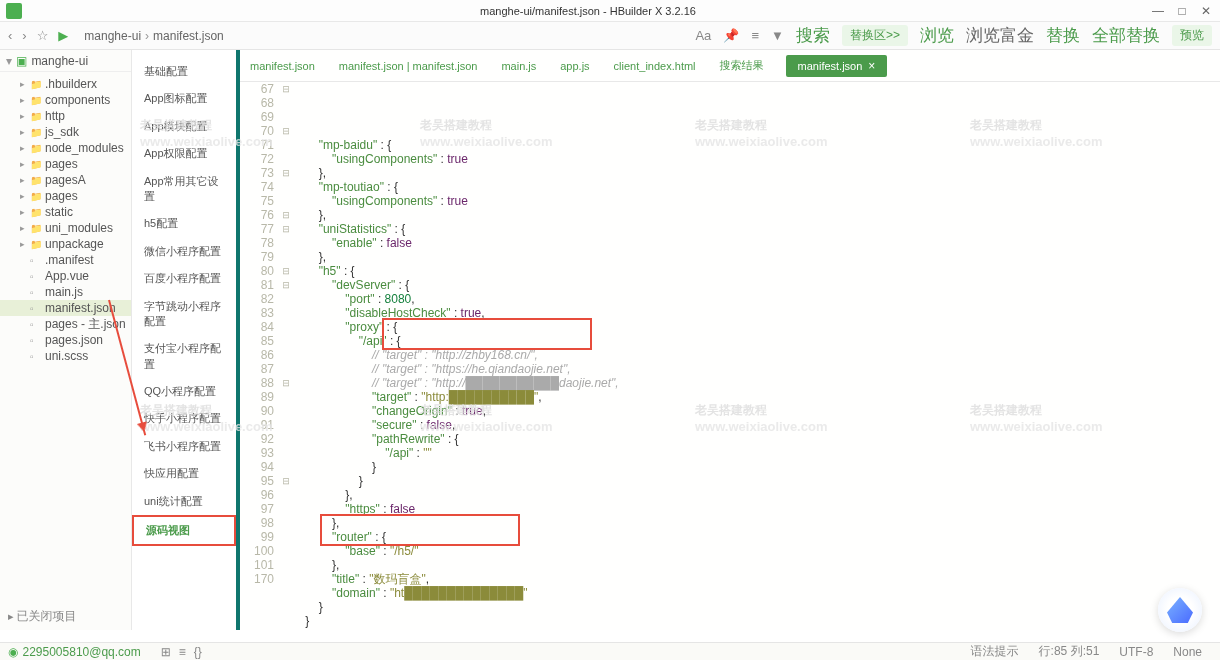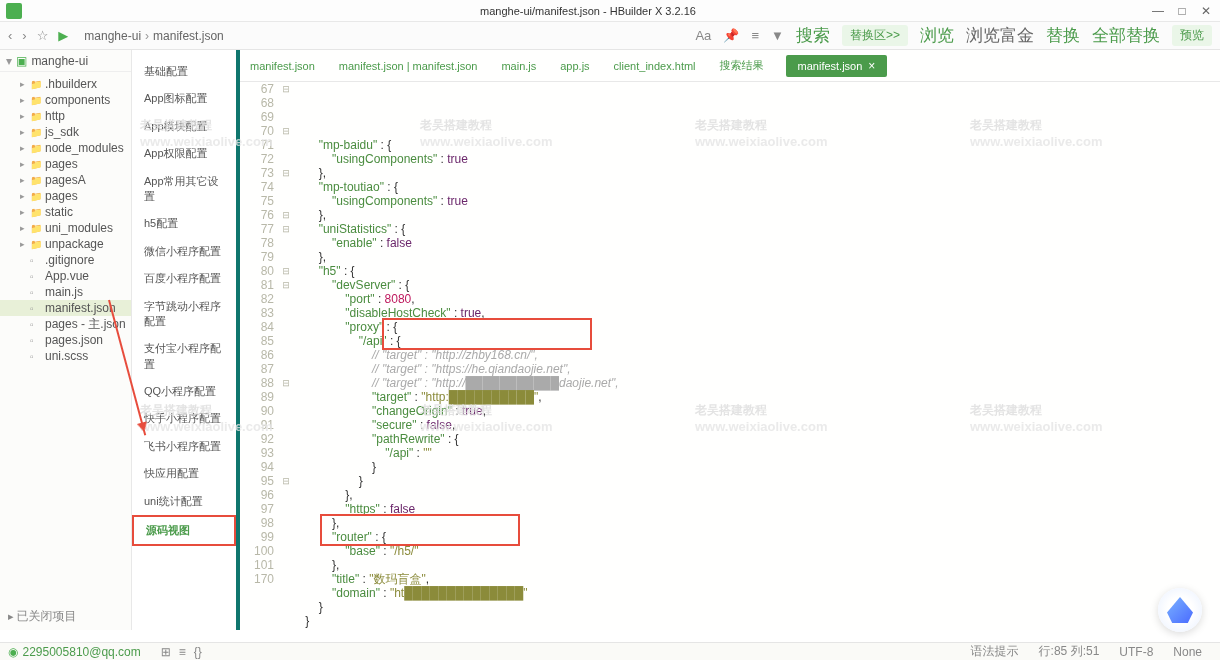--- a/index.html
+++ b/index.html
@@ -41,21 +41,21 @@
 .code{flex:1;display:flex;overflow:auto;background:#fffffe;font-family:Consolas,monospace;}
 .gutter{width:40px;text-align:right;padding-right:6px;color:#b8b8a8;background:#fffffe;font-size:11px;line-height:14px;}
 .gutter div{height:14px;text-align:right;}
 .fold{width:12px;background:#fffffe;}
 .fold div{height:14px;font-size:9px;color:#b8b8a8;text-align:center;line-height:14px;}
 .src{flex:1;font-size:11px;line-height:14px;white-space:pre;color:#333;position:relative;}
 .src .ln{height:14px;}
 .s-key{color:#4a8c3f;}
 .s-str{color:#8b8b3a;}
 .s-bool{color:#6b276b;}
-.s-num{color:#be185d;}
+.s-num{color:#15803d;}
 .s-cmt{color:#aaa;font-style:italic;}
 .redbox{position:absolute;border:2px solid #e74c3c;pointer-events:none;}
 .arrow-annot{position:absolute;width:2px;height:140px;background:#e74c3c;transform:rotate(-15deg);transform-origin:top;left:108px;top:300px;pointer-events:none;}
 .arrow-annot::after{content:"";position:absolute;bottom:-2px;left:-4px;border:5px solid transparent;border-top:10px solid #e74c3c;}
 .watermark{position:absolute;color:#ddd;font-size:16px;font-weight:bold;pointer-events:none;opacity:0.8;}
 .watermark .sub{font-size:13px;color:#e5e5e5;font-weight:bold;display:block;}
 .status{position:absolute;bottom:0;left:0;right:0;height:18px;background:#fafaf7;border-top:1px solid #e5e5e5;display:flex;align-items:center;padding:0 8px;font-size:11px;color:#888;}
 .status .mail{color:#4b9b4b;}
 .status .spacer{flex:1;}
 .status .sitm{margin:12px 10px;}
@@ -158,21 +158,21 @@
           <span>uni_modules</span>
         </div>
         <div class="node d1">
           <span class="arr">▸</span>
           <span class="fi folder">📁</span>
           <span>unpackage</span>
         </div>
         <div class="node d1">
           <span class="arr"></span>
           <span class="fi file">▫</span>
-          <span>.gitignore</span>
+          <span>.manifest</span>
         </div>
         <div class="node d1">
           <span class="arr"></span>
           <span class="fi file">▫</span>
           <span>App.vue</span>
         </div>
         <div class="node d1">
           <span class="arr"></span>
           <span class="fi file">▫</span>
           <span>main.js</span>

